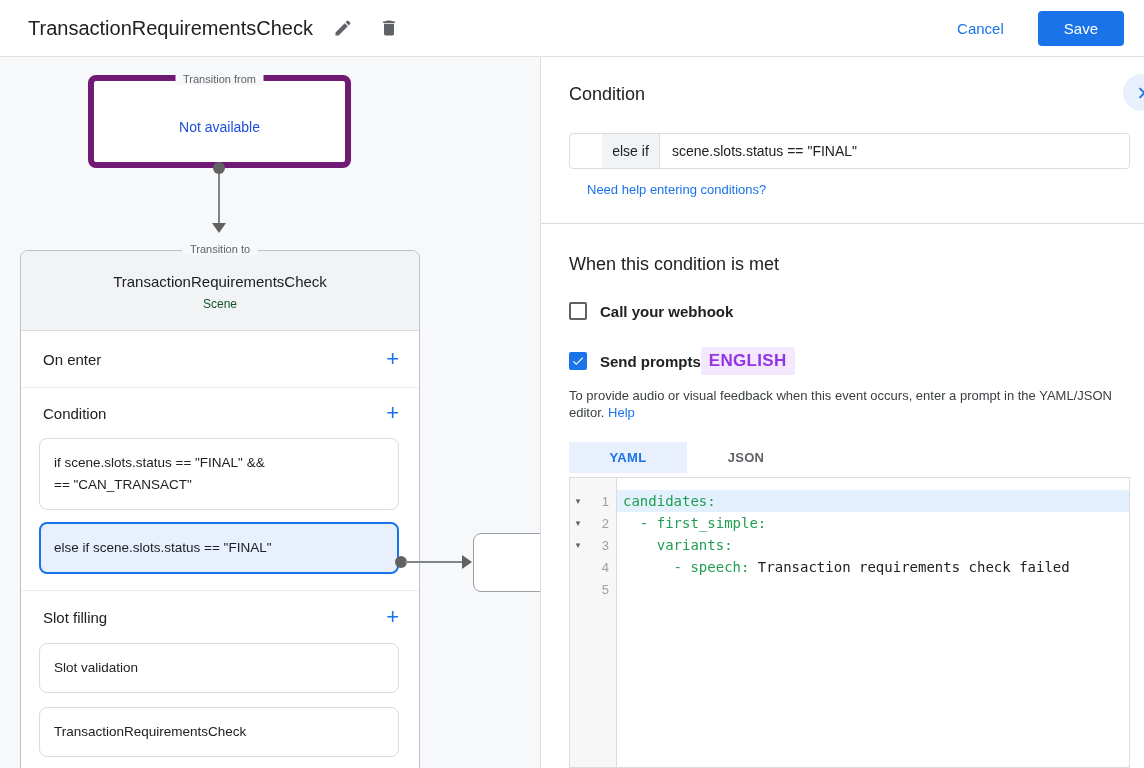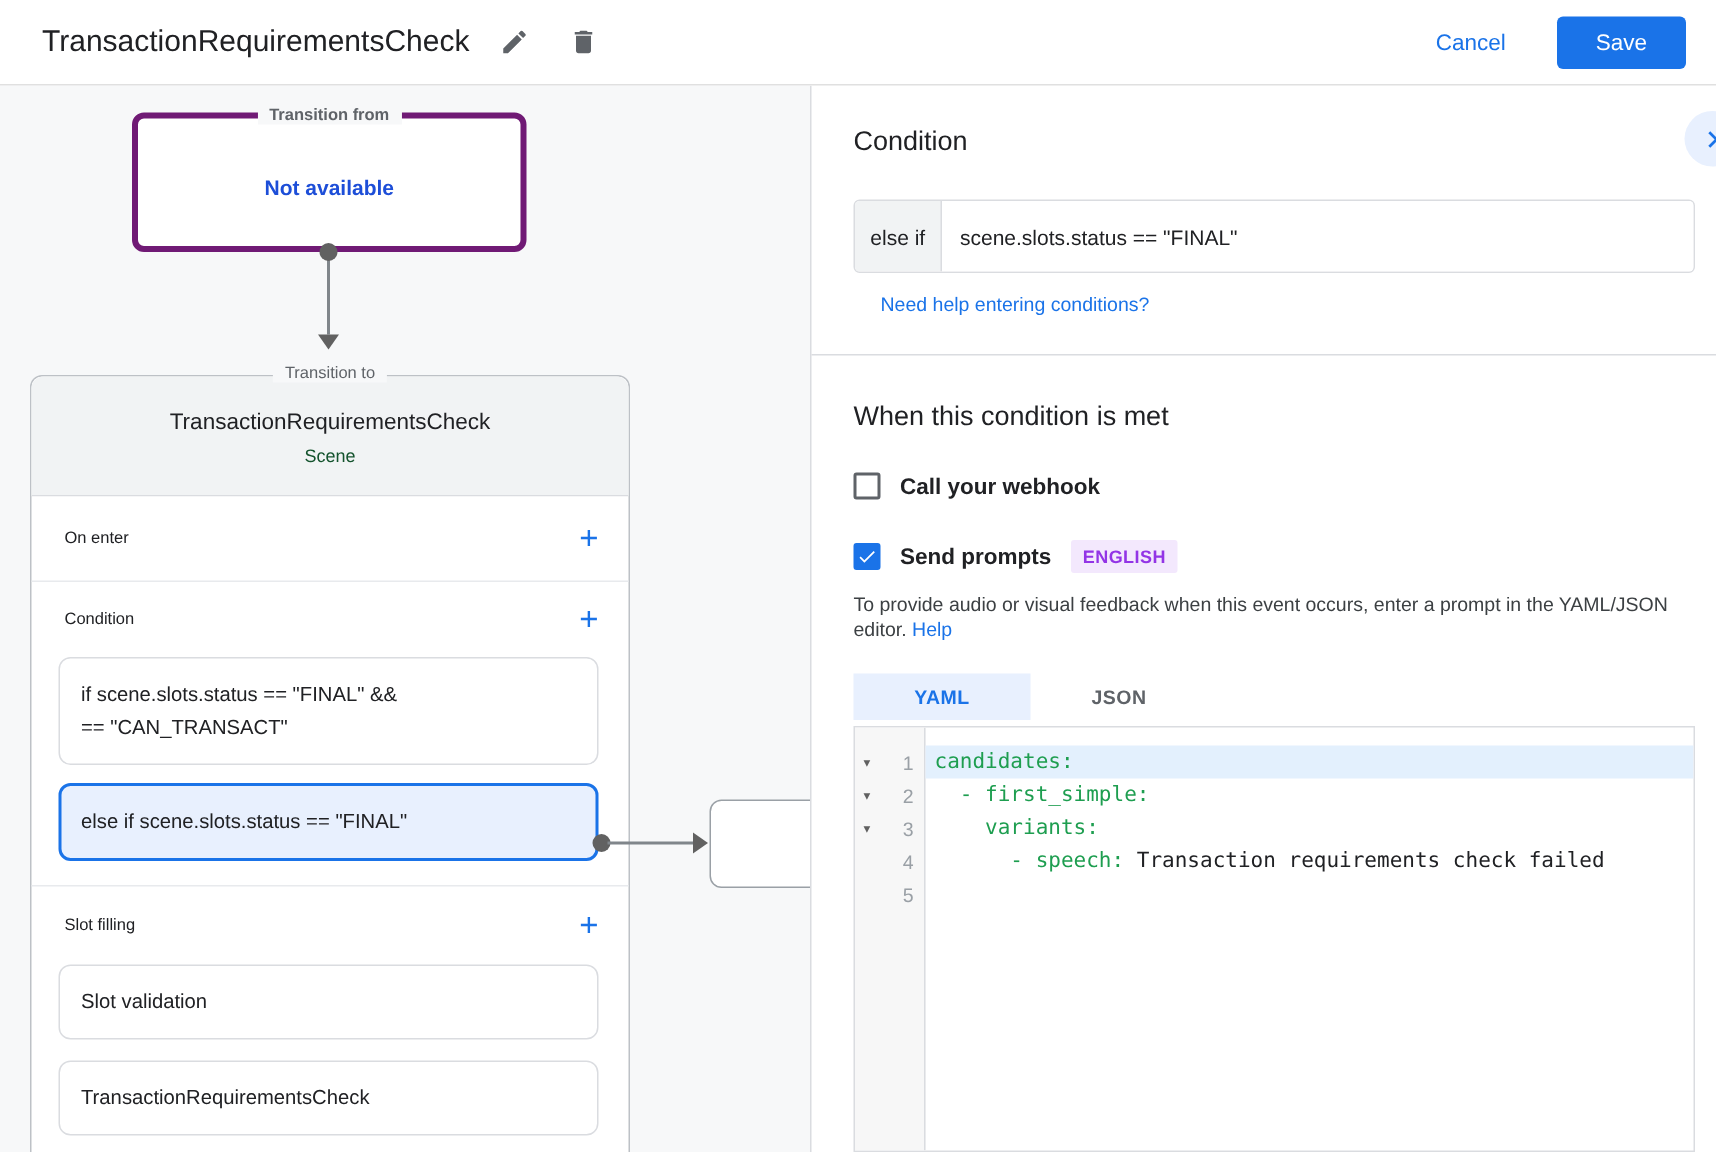--- a/index.html
+++ b/index.html
@@ -19,21 +19,21 @@
                 font-family:inherit; cursor:pointer; padding:8px 10px; }
   .btn-save { background:#1a73e8; border:none; color:#fff; font-size:15px; font-weight:500;
               font-family:inherit; cursor:pointer; padding:9px 26px; border-radius:4px; }
 
   .body-row { position:relative; display:flex; height:711px; }
 
   
   .canvas { position:relative; width:540px; height:711px; background:#f7f8f9; flex:none; }
 
   .tf-box { position:absolute; left:88px; top:18px; width:263px; height:93px; background:#fff;
-            border:4px solid #701a75; border-radius:8px;font-weight:bold; }
+            border:6px solid #701a75; border-radius:8px; }
   .legend { position:absolute; top:-8px; left:50%; transform:translateX(-50%); background:#f7f8f9;
             padding:0 8px; font-size:11px; color:#5f6368; white-space:nowrap; }
   .tf-content { position:absolute; left:0; right:0; top:38px; text-align:center; font-size:14px; color:#1d4ed8; }
 
   .dot { position:absolute; width:12px; height:12px; border-radius:50%; background:#616161; }
   .vline { position:absolute; width:2px; background:#80868b; }
   .hline { position:absolute; height:2px; background:#80868b; }
   .arrow-down { position:absolute; width:0; height:0; border-left:7px solid transparent;
                 border-right:7px solid transparent; border-top:10px solid #616161; }
   .arrow-right { position:absolute; width:0; height:0; border-top:7px solid transparent;
@@ -42,21 +42,21 @@
   .scene-card { position:absolute; left:20px; top:193px; width:400px; background:#fff;
                 border:1px solid #bdc1c6; border-radius:8px 8px 0 0; }
   .scene-header { height:80px; background:#f1f3f4; border-bottom:1px solid #dadce0;
                   border-radius:8px 8px 0 0; text-align:center; padding-top:22px; }
   .scene-title { font-size:15px; font-weight:400; color:#202124; }
   .scene-subtitle { font-size:12px; color:#14532d; margin-top:7px; }
 
   .card-row { display:flex; align-items:center; justify-content:space-between; height:57px;
               padding:0 20px 0 22px; }
   .row-border { border-bottom:1px solid #e8eaed; }
-  .card-row-label { font-size:11px; color:#202124; }
+  .card-row-label { font-size:15px; color:#202124; }
   .plus { color:#1a73e8; font-size:22px; font-weight:400; line-height:22px; background:none;
           border:none; cursor:pointer; font-family:inherit; }
 
   .section { padding-bottom:16px; border-bottom:1px solid #e8eaed; }
   .inner-box { margin:0 20px 0 18px; background:#fff; border:1px solid #dadce0; border-radius:8px;
                padding:13px 14px; font-size:13.5px; line-height:22px; color:#202124; cursor:pointer; }
   .inner-box.selected { position:relative; margin-top:12px; background:#e8f0fe; border:2px solid #1a73e8;
                         padding:13px 13px; }
   .inner-box.plain { margin-bottom:14px; }
 
@@ -67,37 +67,37 @@
                 border:1px solid #9aa0a6; border-radius:8px; }
 
   
   .panel { position:relative; flex:1; background:#fff; border-left:1px solid #dadce0; z-index:2;
            padding:0 14px 0 28px; display:flex; flex-direction:column; }
   .panel-h2 { font-size:18px; font-weight:400; color:#202124; }
   .sec1-title { margin-top:27px; }
   .expand-btn { position:absolute; top:17px; right:-16px; width:37px; height:37px; border-radius:50%;
                 background:#e8f0fe; border:none; cursor:pointer; display:flex; align-items:center;
                 justify-content:center; }
-  .cond-input-row { margin-top:28px; height:49px; border:1px solid #dadce0; border-radius:4px;
-                    display:flex; align-items:stretch; overflow:hidden; }
+  .cond-input-row { margin-top:28px; height:36px; border:1px solid #dadce0; border-radius:4px;
+                    display:flex; align-items:stretch; overflow:hidden;padding-left:32px; }
   .cond-prefix { width:58px; background:#f1f3f4; border-right:1px solid #dadce0; display:flex;
                  align-items:center; justify-content:center; font-size:14px; color:#202124; flex:none; }
   .cond-value { flex:1; border:none; outline:none; font-family:inherit; font-size:14px; color:#202124;
                 padding:0 12px; background:#fff; }
   .help-link { margin-top:13px; font-size:13px; color:#1a73e8; text-decoration:none; display:inline-block; width:fit-content; cursor:pointer;margin-left:18px; }
   .panel-divider { border:none; border-top:1px solid #dadce0; margin:26px -14px 0 -28px; }
 
   .sec2-title { margin-top:30px; }
   .check-row { display:flex; align-items:center; margin-top:27px; }
   .checkbox { width:18px; height:18px; border:2px solid #5f6368; border-radius:2px; background:#fff;
               flex:none; cursor:pointer; }
   .checkbox.checked { background:#1a73e8; border-color:#1a73e8; display:flex; align-items:center;
                       justify-content:center; }
   .check-label { font-size:15px; font-weight:700; color:#202124; margin-left:13px; }
-  .lang-badge { margin-left:13px; background:#f3e8fd; color:#9334e6; font-size:12px; font-weight:700;
+  .lang-badge { background:#f3e8fd; color:#9334e6; font-size:17px; font-weight:700;
                 letter-spacing:.3px; padding:4px 8px; border-radius:2px; }
   .helper { margin-top:12px; font-size:13px; line-height:17px; color:#3c4043; max-width:575px; }
   .helper a { color:#1a73e8; text-decoration:none; cursor:pointer; }
 
   .tabs { display:flex; margin-top:21px; }
   .tab { width:118px; height:31px; display:flex; align-items:center; justify-content:center;
          font-size:13px; font-weight:700; letter-spacing:.3px; cursor:pointer; color:#5f6368; }
   .tab.active { background:#e8f0fe; color:#1a73e8; }
 
   .editor { margin-top:4px; border:1px solid #dadce0; flex:1; min-height:0; display:flex; overflow:hidden; }

